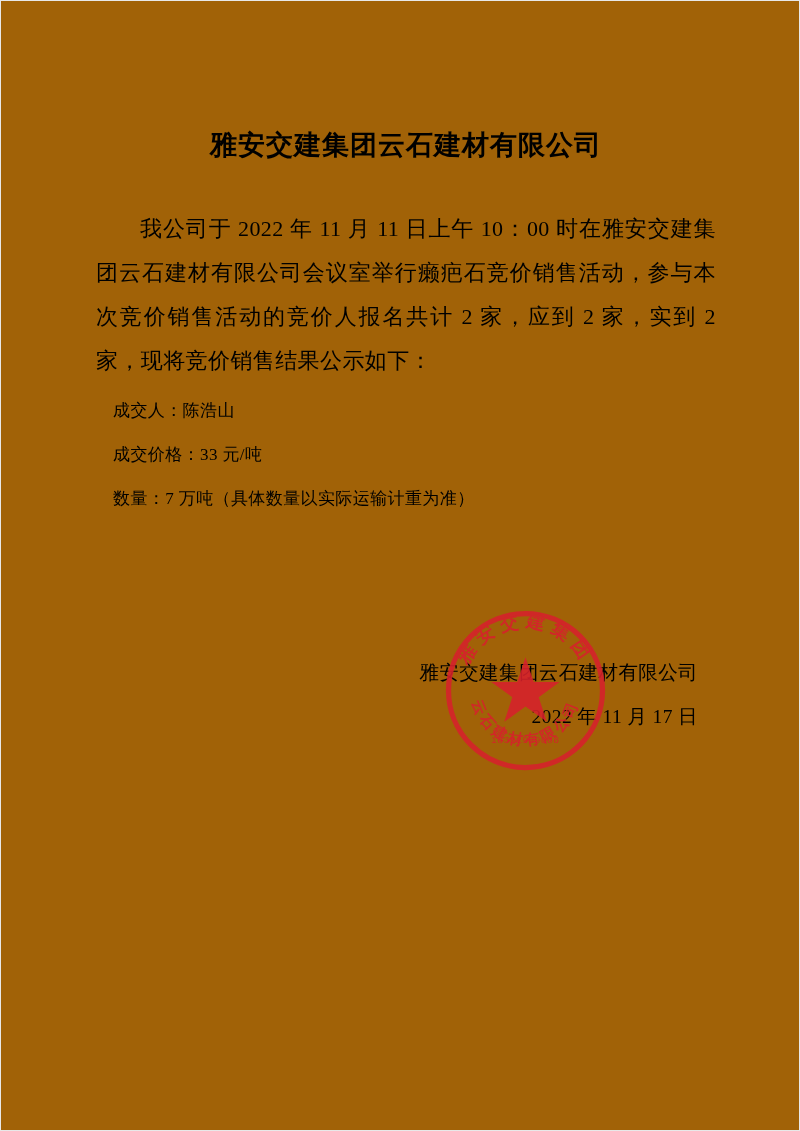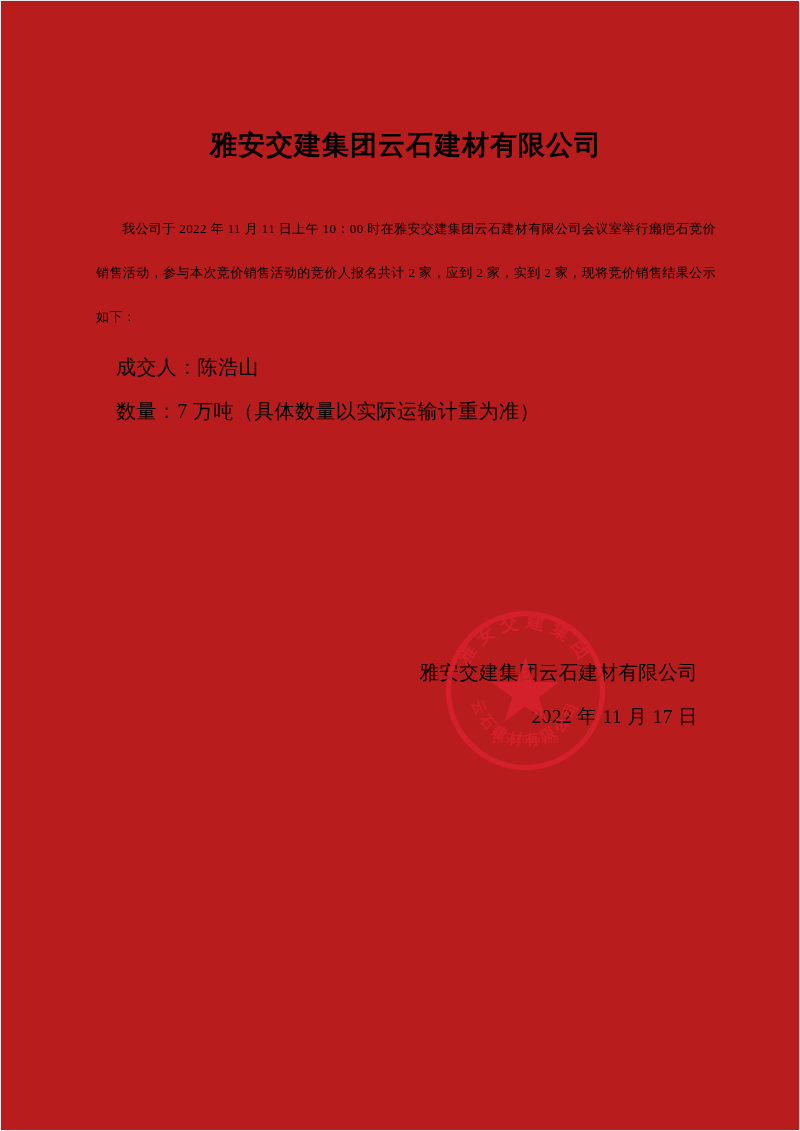--- a/index.html
+++ b/index.html
@@ -14,21 +14,21 @@
     font-family: "Liberation Serif", "DejaVu Serif", serif;
     color: #000000;
     overflow: hidden;
   }
 
   .page {
     position: absolute;
     left: 0; top: 0;
     width: 800px;
     height: 1131px;
-    background: #b91c1c;
+    background: #a16207;
     border: 1px solid #e8e8e8;
     box-sizing: border-box;
   }
 
   .doc-body {
     position: absolute;
     left: 95px;
     top: 120px;
     width: 620px;
   }
@@ -40,33 +40,33 @@
     line-height: 48px;
     letter-spacing: 1px;
     font-family: "Liberation Serif", "DejaVu Serif", serif;
   }
   .title-line {
     display: block;
   }
 
   .para {
     margin-top: 38px;
-    font-size: 13px;
+    font-size: 22px;
     line-height: 44px;
     text-align: justify;
     text-justify: inter-ideograph;
     text-indent: 2em;
     letter-spacing: 0.4px;
   }
 
   .field-list {
     margin-top: 6px;
   }
   .field {
-    font-size: 20px;
+    font-size: 17px;
     line-height: 44px;
     text-indent: 1em;
     letter-spacing: 0.4px;
   }
 
   .signature {
     position: absolute;
     left: 95px;
     top: 650px;
     width: 620px;
@@ -104,20 +104,21 @@
   <div class="doc-body">
 
     <div class="title">
       <span class="title-line">雅安交建集团云石建材有限公司</span>
     </div>
 
     <div class="para">我公司于 2022 年 11 月 11 日上午 10：00 时在雅安交建集团云石建材有限公司会议室举行癞疤石竞价销售活动，参与本次竞价销售活动的竞价人报名共计 2 家，应到 2 家，实到 2 家，现将竞价销售结果公示如下：</div>
 
     <div class="field-list">
       <div class="field">成交人：陈浩山</div>
+      <div class="field">成交价格：33 元/吨</div>
       <div class="field">数量：7 万吨（具体数量以实际运输计重为准）</div>
     </div>
 
   </div>
 
   <div class="signature">
     <div class="sig-line">雅安交建集团云石建材有限公司</div>
     <div class="sig-line">2022 年 11 月 17 日</div>
   </div>
 

